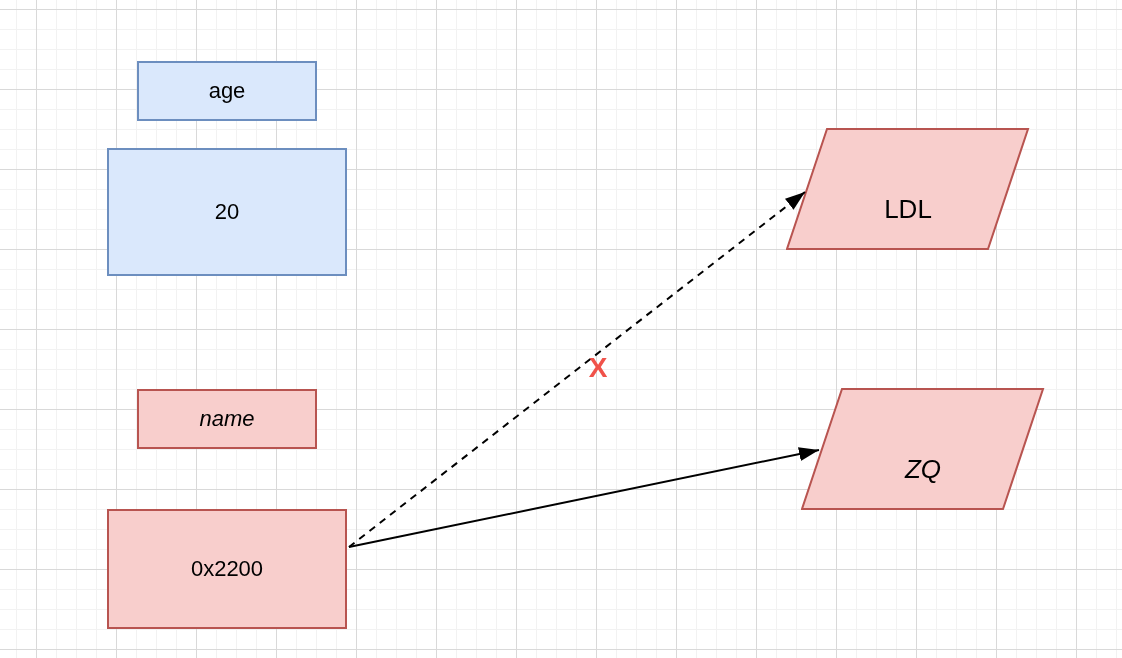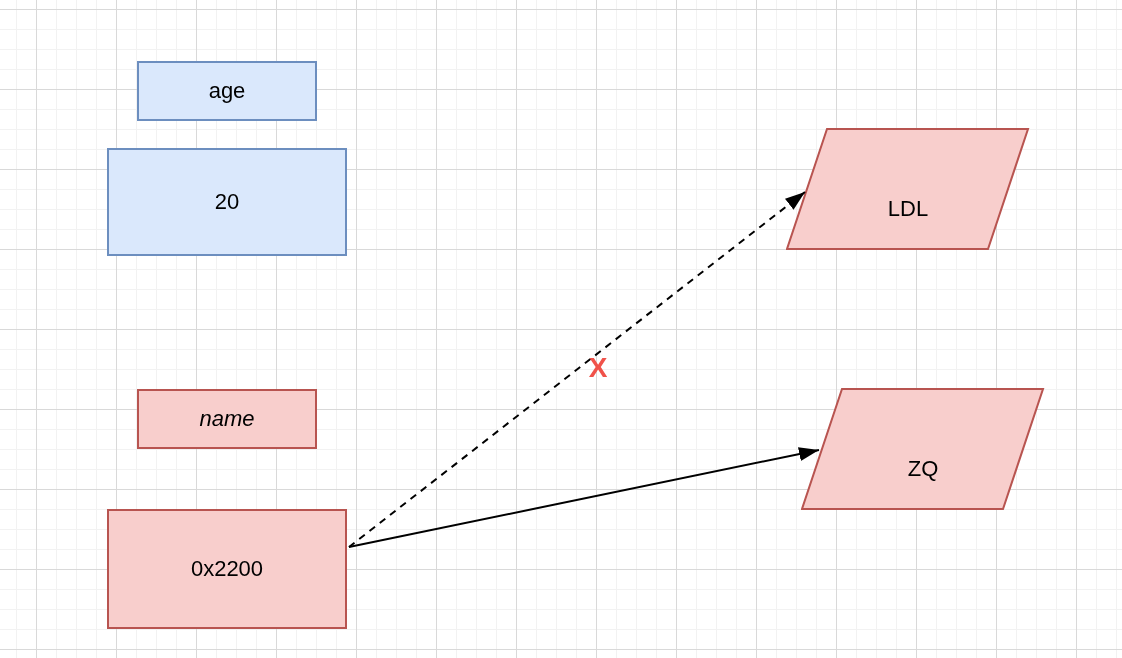--- a/index.html
+++ b/index.html
@@ -37,44 +37,44 @@
   .node.blue {
     background: var(--blue-fill, #dae8fc);
     border-color: var(--blue-stroke, #6c8ebf);
   }
   .node.red {
     background: var(--red-fill, #f8cecc);
     border-color: var(--red-stroke, #b85450);
   }
 
   #node-age     { left: 137px; top:  61px; width: 180px; height:  60px; }
-  #node-20      { left: 107px; top: 148px; width: 240px; height: 108px; }
+  #node-20      { left: 107px; top: 148px; width: 240px; height: 128px; }
   #node-name    { left: 137px; top: 389px; width: 180px; height:  60px; font-style: italic; }
   #node-0x2200  { left: 107px; top: 489px; width: 240px; height: 120px; margin-top: 20px; }
 
   .para {
     position: absolute;
     width: 244px;
     height: 122px;
   }
   #para-ldl { left: 786px; top: 128px; }
-  #para-zq  { left: 801px; top: 388px; }
+  #para-zq  { left: 801px; top: 388px; font-style: italic; }
   .para svg { position: absolute; left: 0; top: 0; display: block; }
   .para polygon {
     fill: var(--red-fill, #f8cecc);
     stroke: var(--red-stroke, #b85450);
     stroke-width: 2;
   }
   .para .label {
     position: absolute;
     inset: 0;
     display: flex;
     align-items: center;
     justify-content: center;
-    font-size: 22px;
+    font-size: 26px;
     color: #000000;
     margin-top: 40px;
   }
 
   #edges {
     position: absolute;
     left: 0; top: 0;
     width: 1122px;
     height: 658px;
     pointer-events: none;

